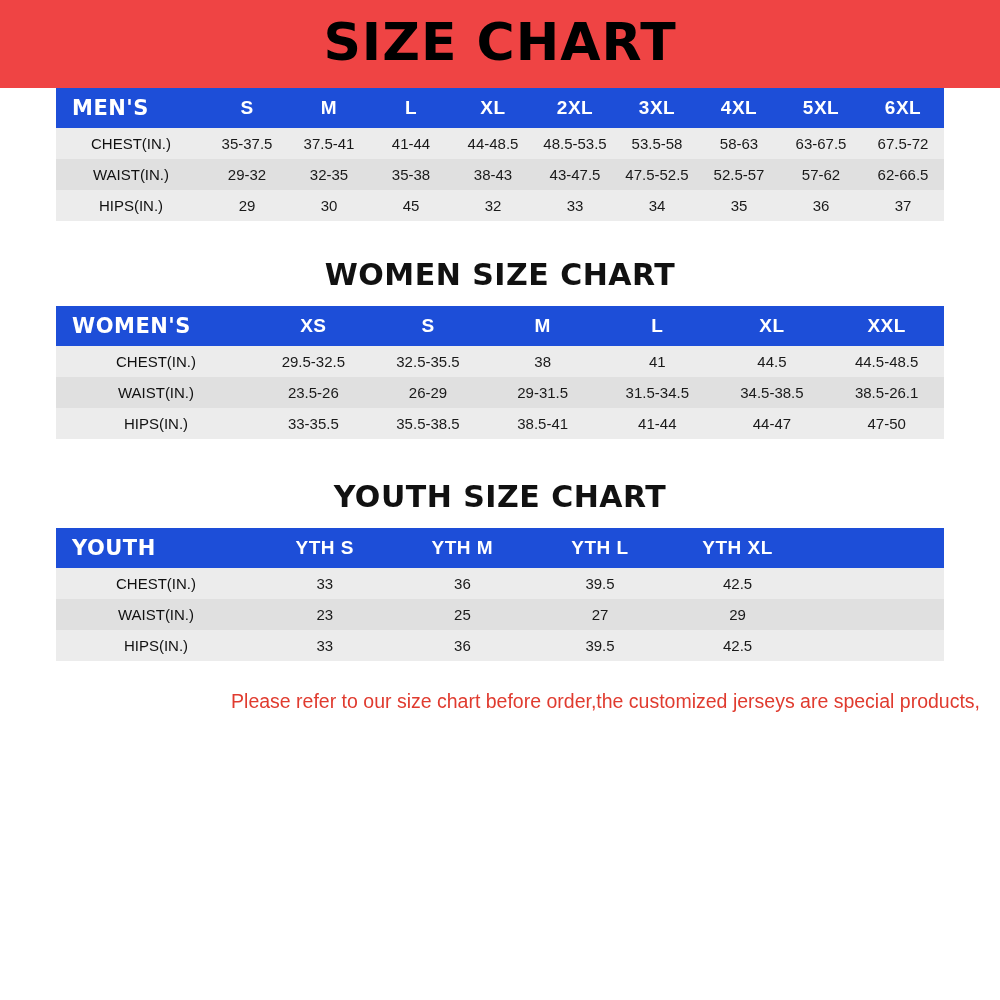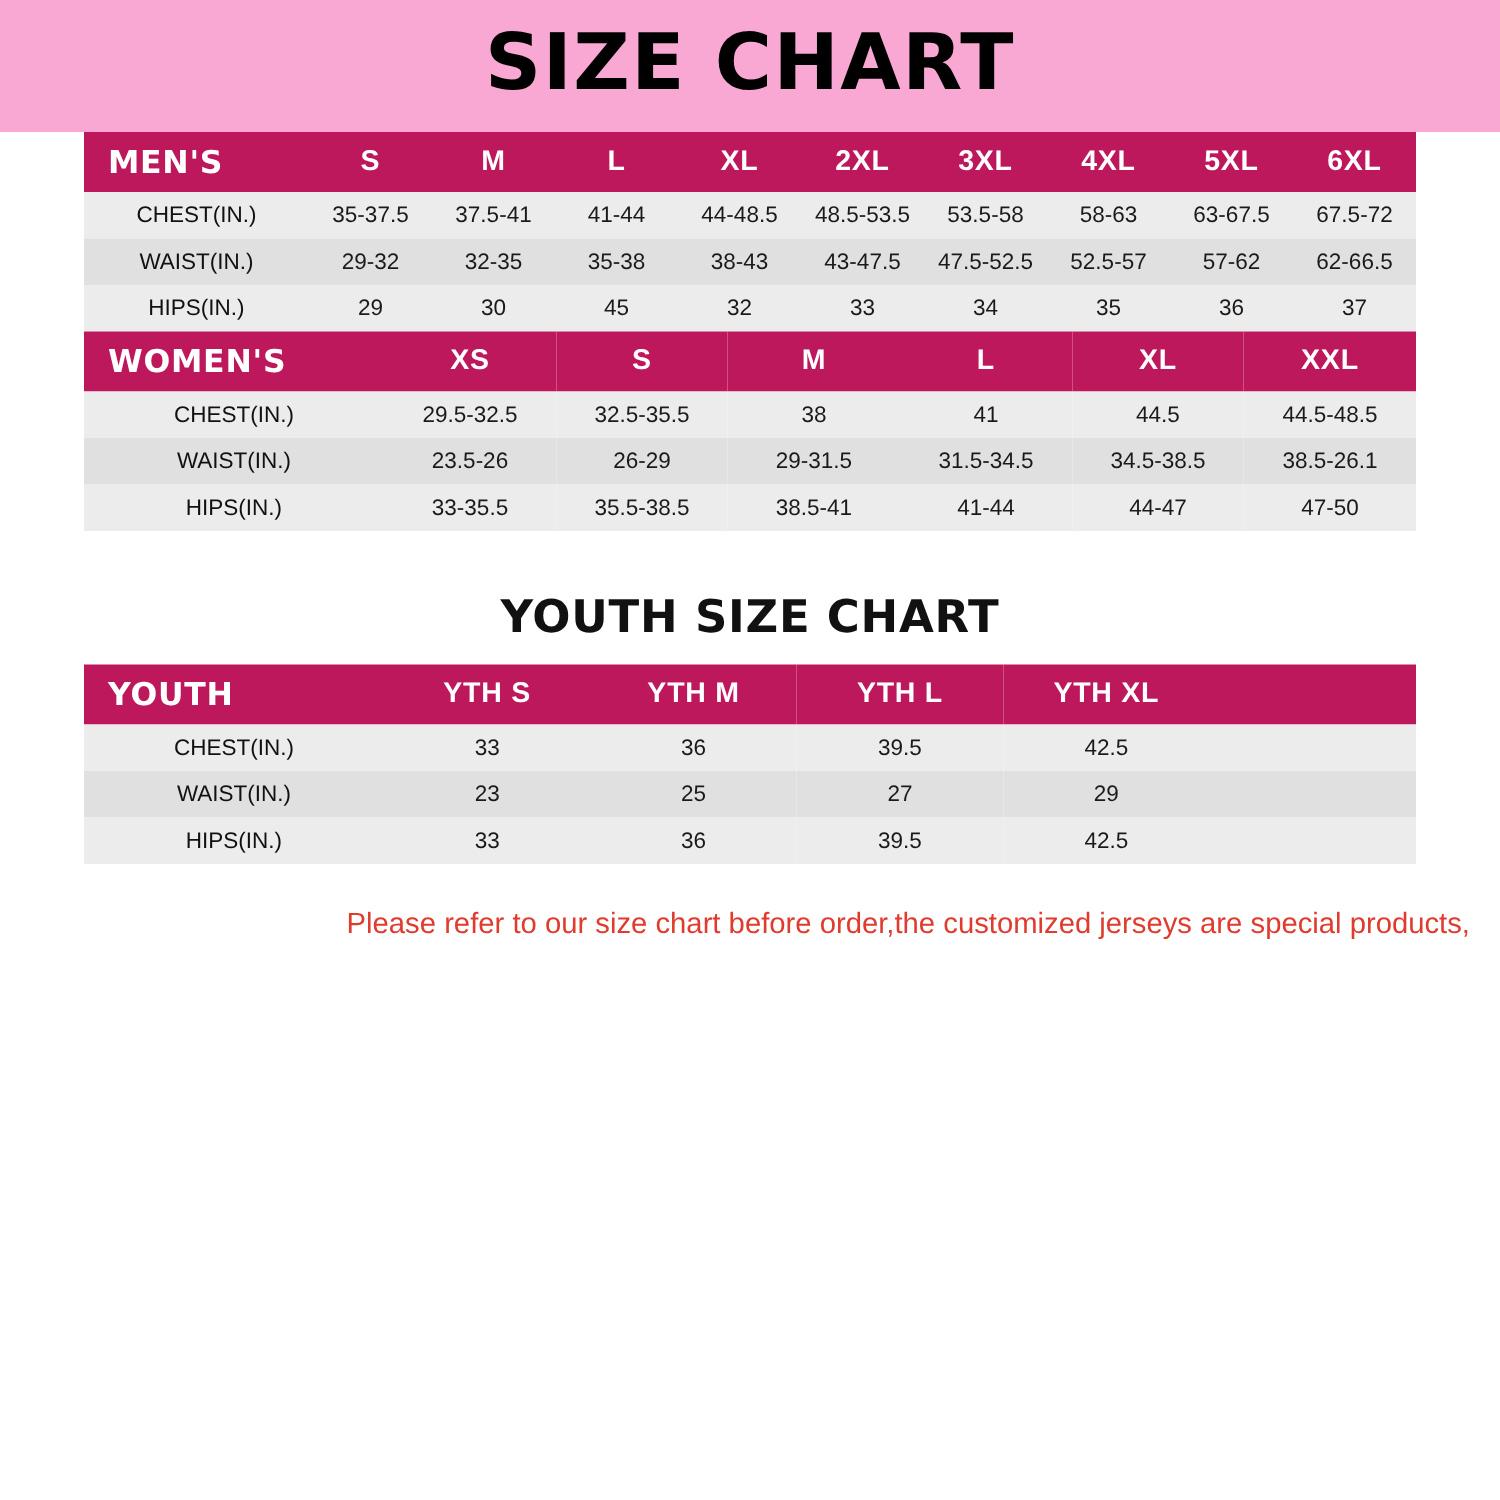--- a/index.html
+++ b/index.html
@@ -16,21 +16,21 @@
   .page {
     width: 1000px;
     height: 1000px;
     position: relative;
     box-sizing: border-box;
   }
 
   
   .banner {
     height: 88px;
-    background: #f9a8d4;
+    background: #ef4444;
     display: flex;
     align-items: center;
     justify-content: center;
   }
   .banner-title {
     font-family: "DejaVu Sans", sans-serif;
     font-weight: bold;
     font-size: 52px;
     letter-spacing: 1px;
     color: #000000;
@@ -67,21 +67,21 @@
     vertical-align: middle;
     font-family: "Liberation Sans", sans-serif;
     font-size: 15px;
     color: #1a1a1a;
     padding: 0;
     height: 31px;
     white-space: nowrap;
   }
   
   table.sizetable thead tr {
-    background: #be185d;
+    background: #1d4ed8;
   }
   table.sizetable thead th {
     color: #ffffff;
     font-weight: bold;
     font-size: 19px;
     height: 40px;
     letter-spacing: 0.5px;
   }
   table.sizetable thead th.rowlabel {
     text-align: left;
@@ -186,20 +186,21 @@
           <td>33</td>
           <td>34</td>
           <td>35</td>
           <td>36</td>
           <td>37</td>
         </tr>
       </tbody>
     </table>
   </div>
 
+  <div class="section-title sec-women-title">WOMEN SIZE CHART</div>
   <div class="table-wrap">
     <table class="sizetable wom">
       <colgroup>
         <col class="c0">
           <col>
           <col>
           <col>
           <col>
           <col>
           <col>

